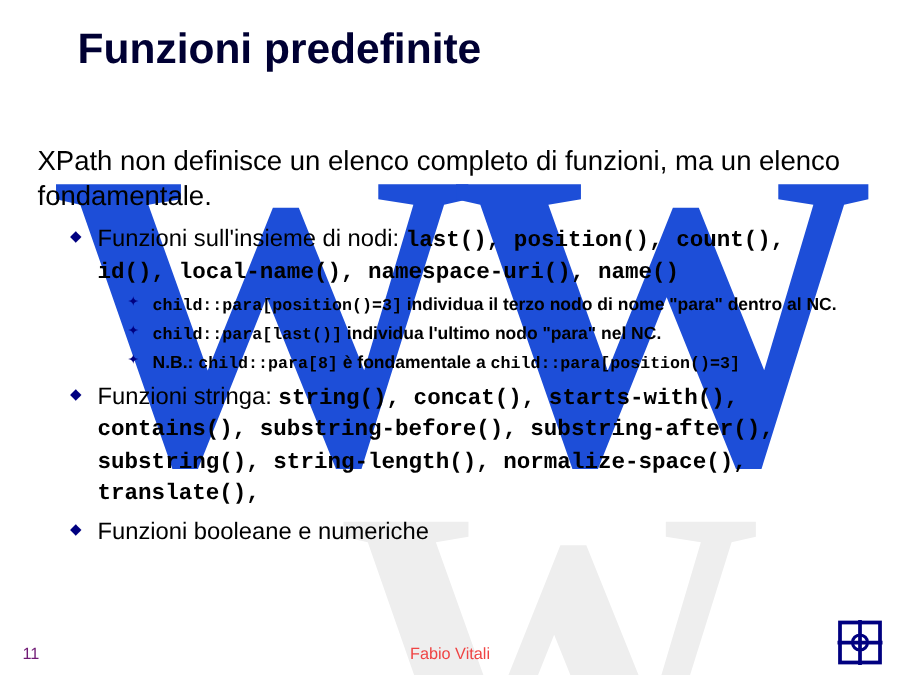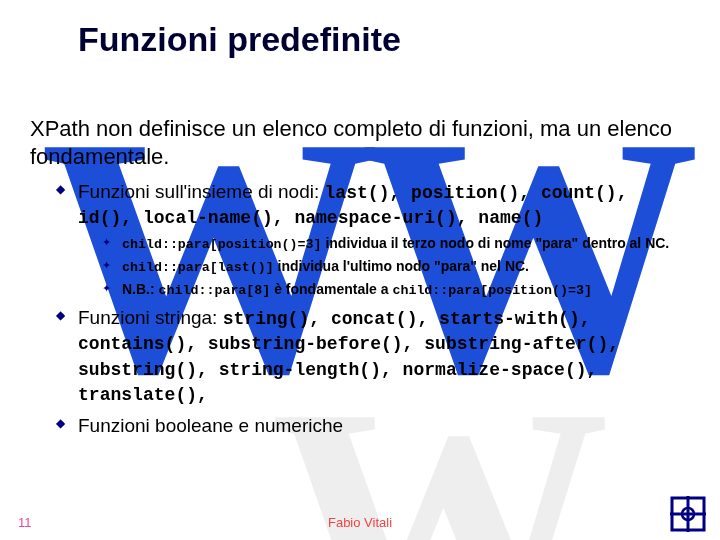--- a/index.html
+++ b/index.html
@@ -37,21 +37,21 @@
   }
   .content {
     position: relative;
     z-index: 1;
     padding: 20px 30px 0 30px;
   }
   .title {
     font-size: 34px;
     font-weight: 700;
     color: #000033;
-    margin-left: 48px;
+    margin-left: 32px;
     margin-bottom: 56px;
     font-family: Arial, sans-serif;
   }
   .intro {
     font-size: 22px;
     line-height: 1.25;
     margin-bottom: 10px;
     margin-left: 0;
   }
   .b1 {
@@ -89,21 +89,21 @@
   .code {
     font-family: "Courier New", monospace;
     font-weight: 700;
     font-size: 0.95em;
   }
   .pagenum {
     position: absolute;
     bottom: 10px;
     left: 18px;
     font-size: 13px;
-    color: #ec4899;
+    color: #701a75;
     z-index: 2;
   }
   .author {
     position: absolute;
     bottom: 10px;
     left: 50%;
     transform: translateX(-50%);
     font-size: 13px;
     color: #ef4444;
     z-index: 2;

